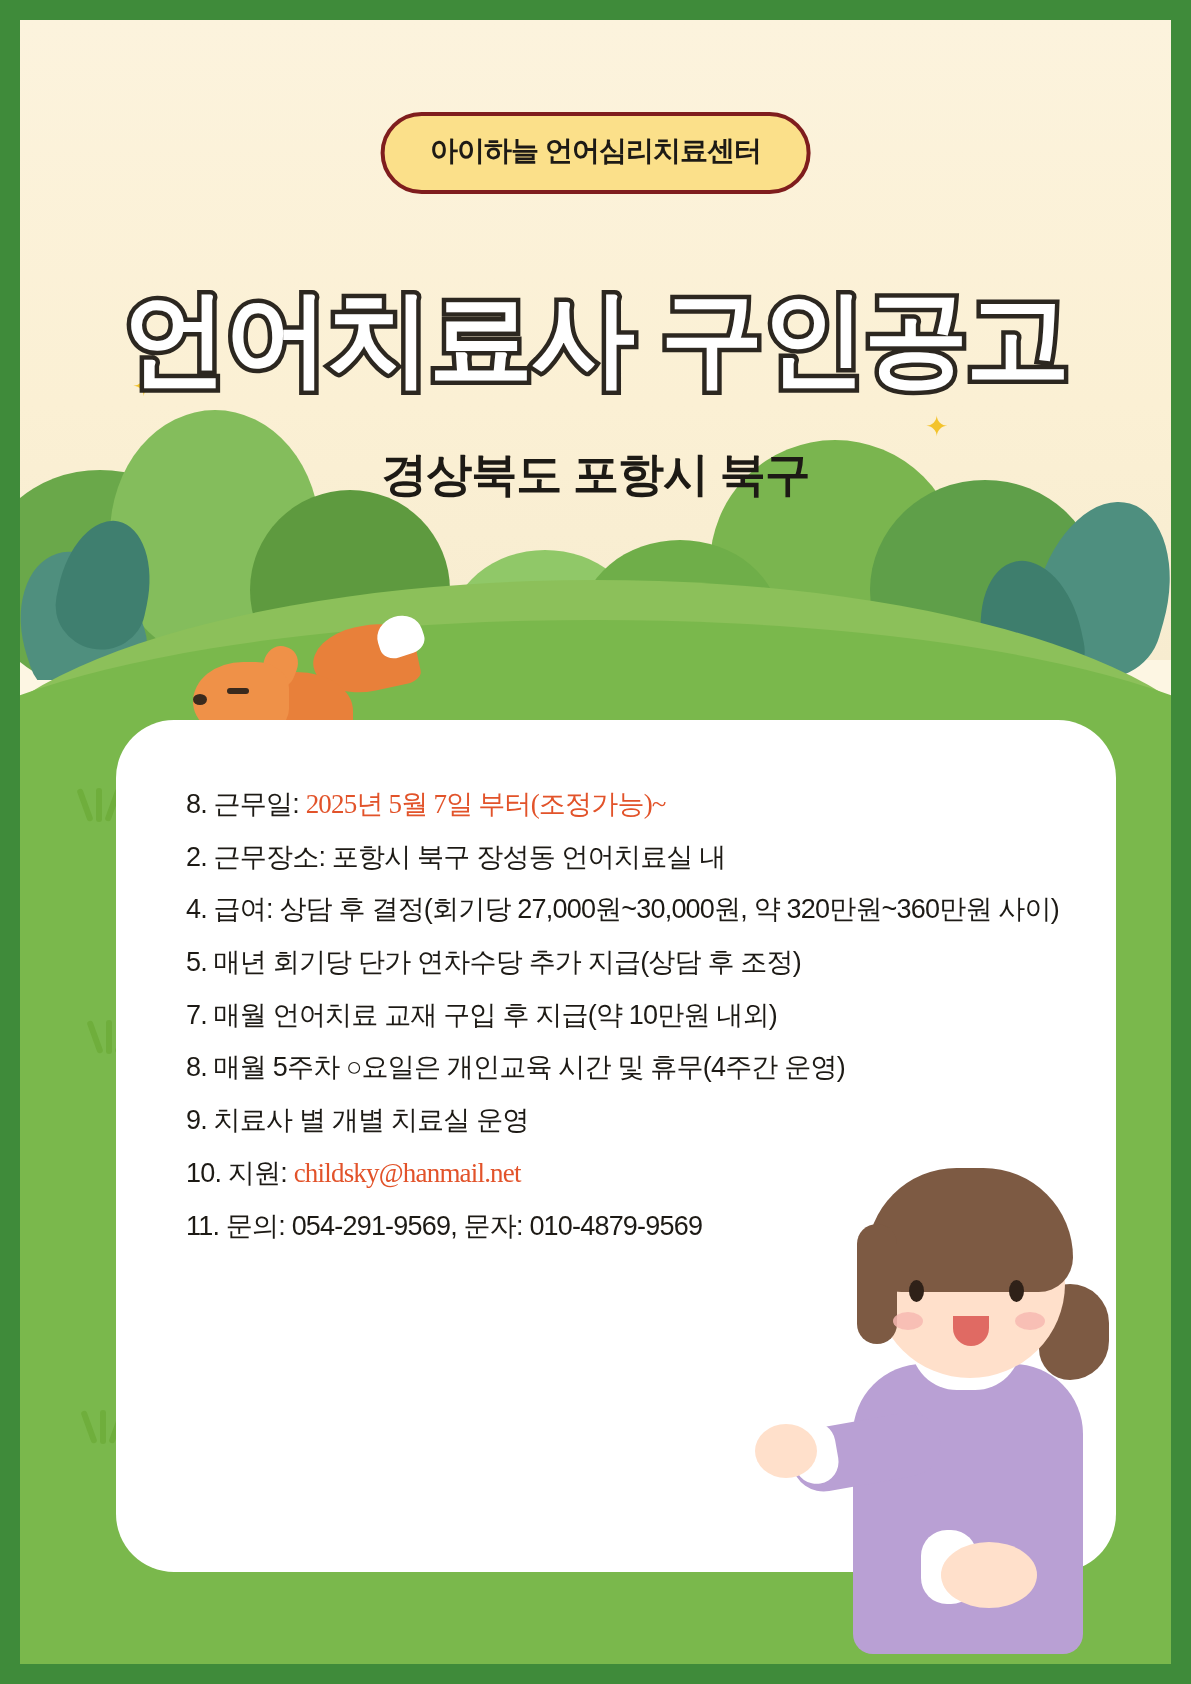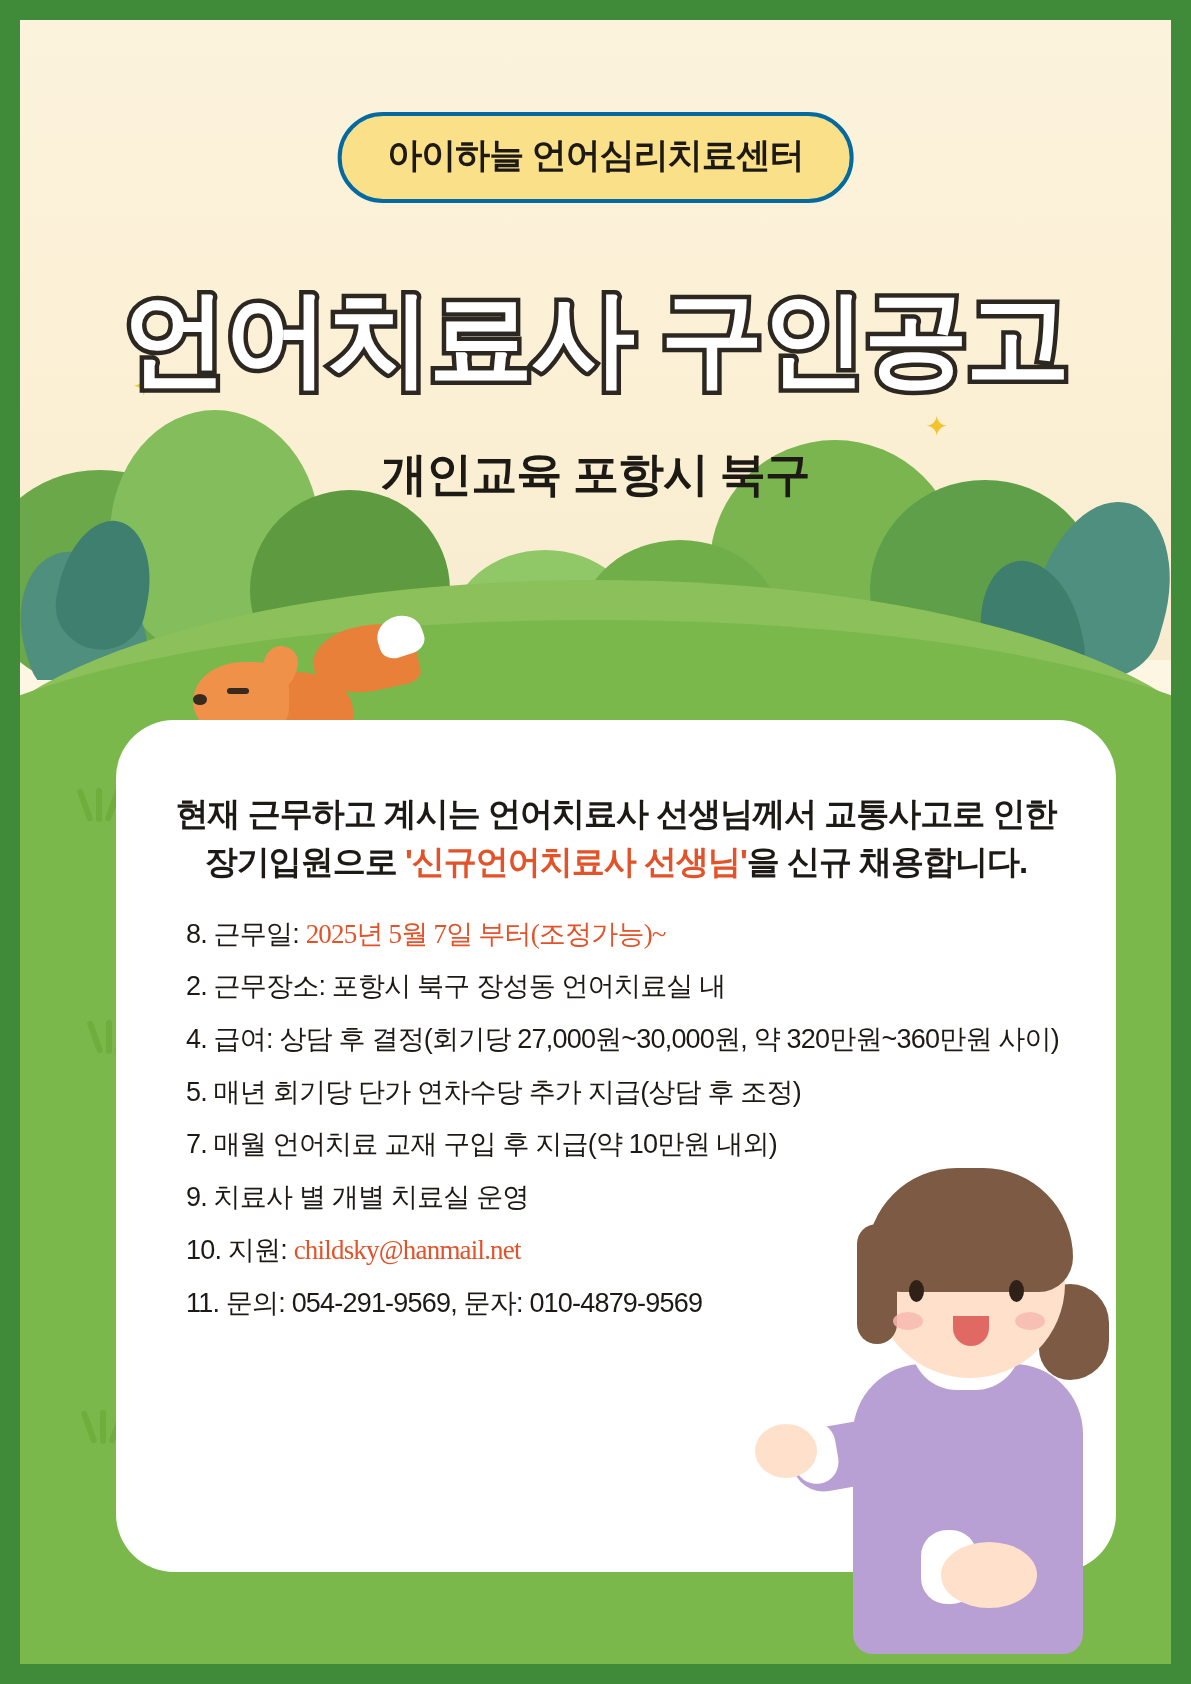--- a/index.html
+++ b/index.html
@@ -61,24 +61,24 @@
     background: #7ab84c;
     border-radius: 50% 50% 0 0 / 14% 14% 0 0;
   }
   
   .center-pill {
     position: absolute;
     left: 50%;
     top: 92px;
     transform: translateX(-50%);
     background: #fbe08a;
-    border: 4px solid #0369a1;
+    border: 4px solid #7f1d1d;
     border-radius: 48px;
     padding: 16px 46px 20px;
-    font-size: 35px;
+    font-size: 28px;
     font-weight: bold;
     color: #1d1a15;
     letter-spacing: -1px;
     white-space: nowrap;
   }
   
   .main-title {
     position: absolute;
     left: 0;
     top: 250px;
@@ -362,21 +362,21 @@
   </div>
 
   <div class="hill"></div>
   <div class="hill2"></div>
 
   <div class="butterfly" style="left:112px; top:350px;">✦</div>
   <div class="butterfly" style="left:905px; top:390px;">✦</div>
 
   <div class="center-pill">아이하늘 언어심리치료센터</div>
   <div class="main-title">언어치료사 구인공고</div>
-  <div class="subtitle">개인교육 포항시 북구</div>
+  <div class="subtitle">경상북도 포항시 북구</div>
 
   <div class="fox">
     <div class="fox-tail"></div>
     <div class="fox-tail-tip"></div>
     <div class="fox-body"></div>
     <div class="fox-leg" style="left:24px;"></div>
     <div class="fox-leg" style="left:104px;"></div>
     <div class="fox-ear"></div>
     <div class="fox-head"></div>
     <div class="fox-eye"></div>
@@ -403,31 +403,28 @@
     <span style="left:14px; transform:rotate(0deg);"></span>
     <span style="left:28px; transform:rotate(20deg);"></span>
   </div>
   <div class="grass" style="left:66px; top:1390px;">
     <span style="left:0; transform:rotate(-20deg);"></span>
     <span style="left:14px; transform:rotate(0deg);"></span>
     <span style="left:28px; transform:rotate(20deg);"></span>
   </div>
 
   <div class="card">
-    <p class="lead">
-      <span>현재 근무하고 계시는 언어치료사 선생님께서 교통사고로 인한</span><br>
-      <span>장기입원으로 </span><span class="hl">'신규언어치료사 선생님'</span><span>을 신규 채용합니다.</span>
-    </p>
 
     <ul class="list">
       <li><span>8. 근무일: </span><span class="accent">2025년 5월 7일 부터(조정가능)~</span></li>
       <li><span>2. 근무장소: 포항시 북구 장성동 언어치료실 내</span></li>
       <li><span>4. 급여: 상담 후 결정(회기당 27,000원~30,000원, 약 320만원~360만원 사이)</span></li>
       <li><span>5. 매년 회기당 단가 연차수당 추가 지급(상담 후 조정)</span></li>
       <li><span>7. 매월 언어치료 교재 구입 후 지급(약 10만원 내외)</span></li>
+      <li><span>8. 매월 5주차 ○요일은 개인교육 시간 및 휴무(4주간 운영)</span></li>
       <li><span>9. 치료사 별 개별 치료실 운영</span></li>
       <li><span>10. 지원: </span><span class="accent">childsky@hanmail.net</span></li>
       <li><span>11. 문의: 054-291-9569, 문자: 010-4879-9569</span></li>
     </ul>
   </div>
 
   <div class="girl">
     <div class="g-body"></div>
     <div class="g-collar"></div>
     <div class="g-pony"></div>

